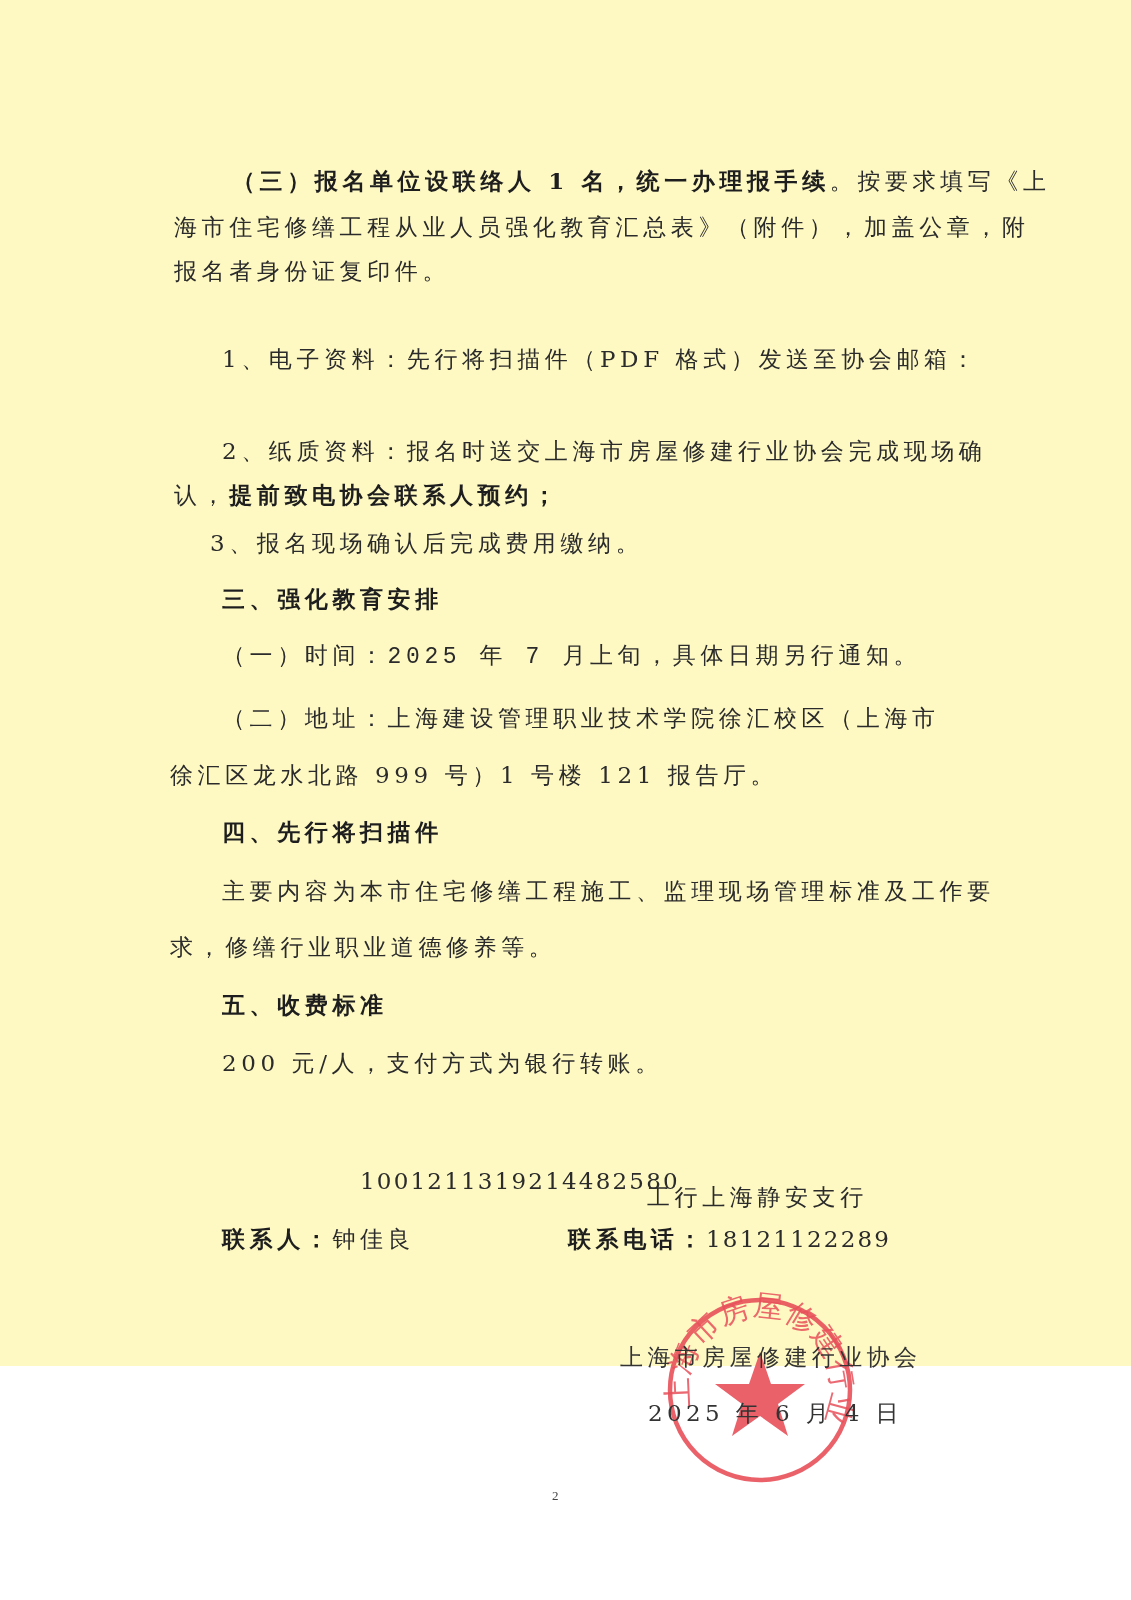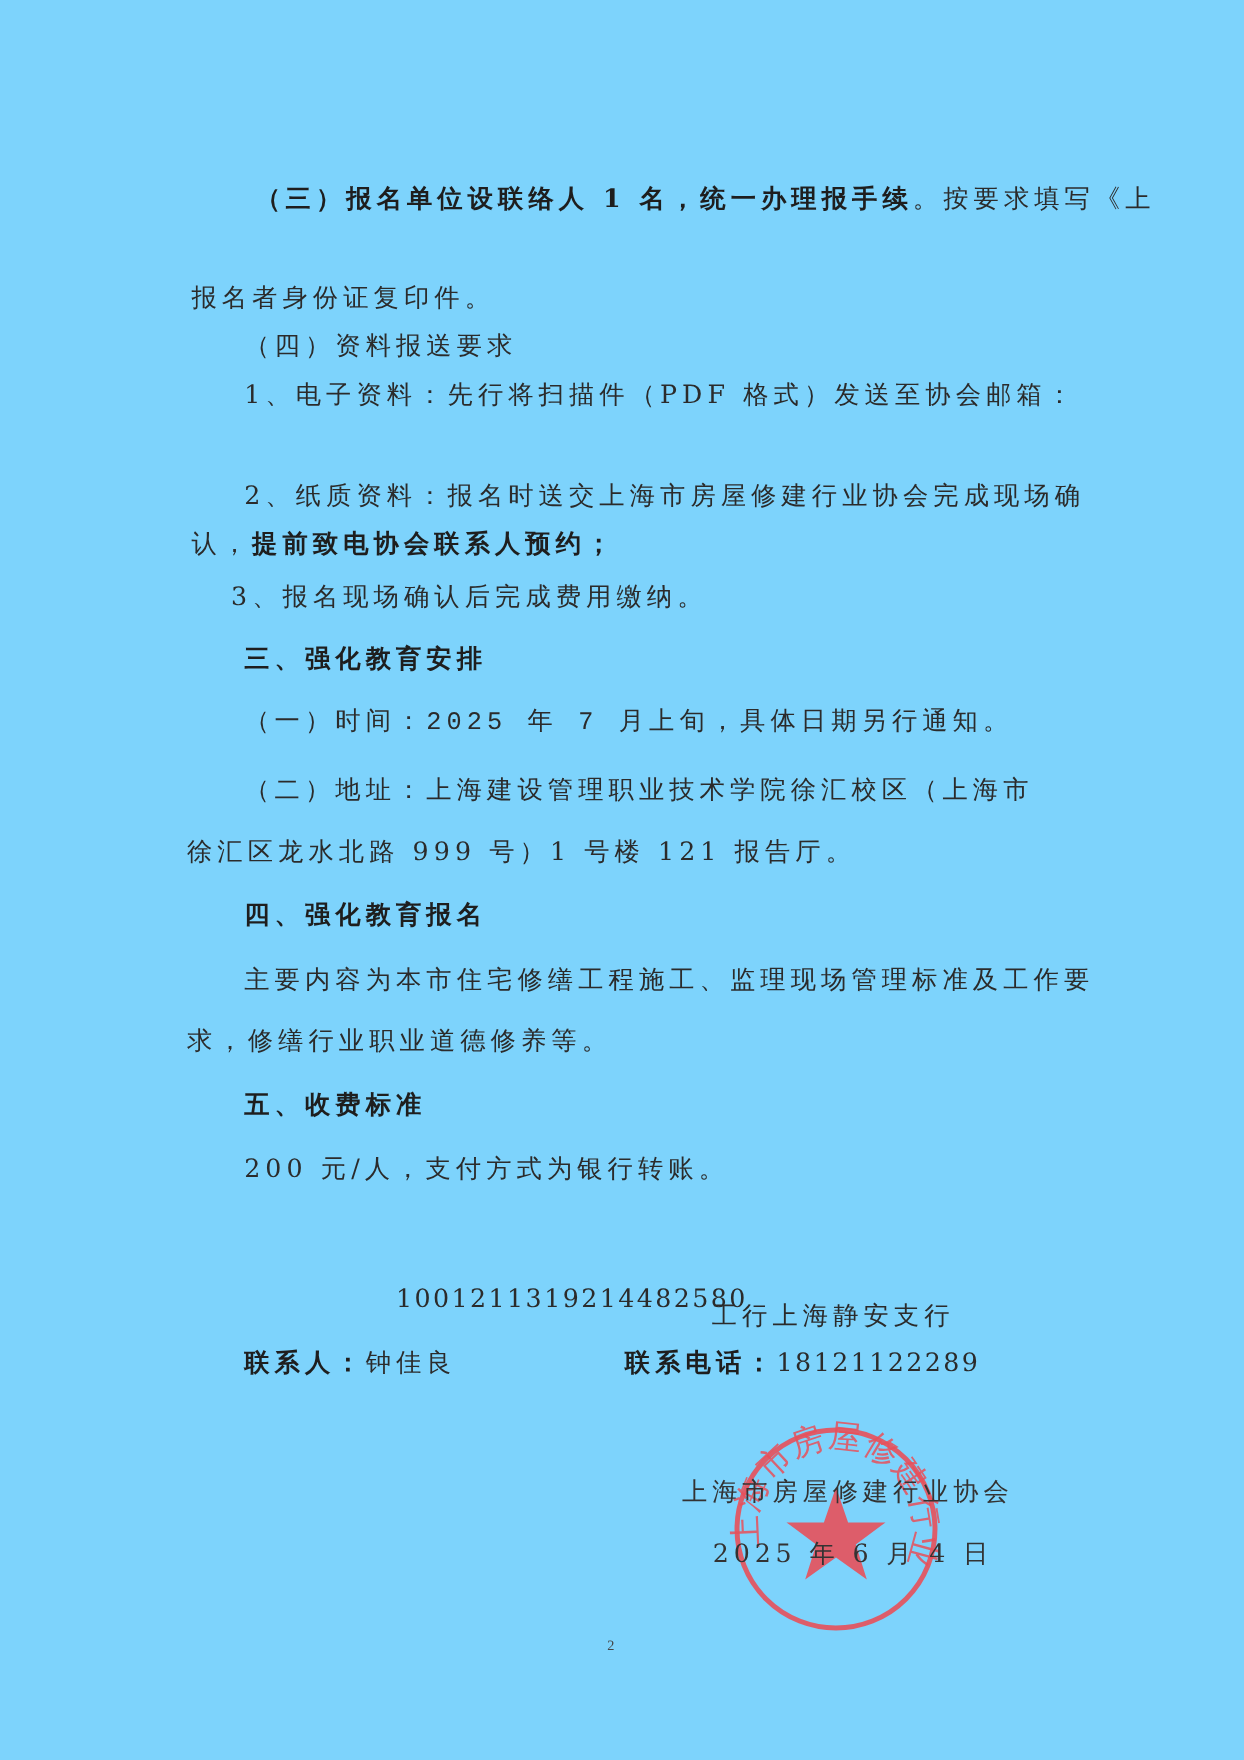--- a/index.html
+++ b/index.html
@@ -11,22 +11,22 @@
       width: 1131px;
       height: 1600px;
       position: relative;
       overflow: hidden;
       font-family: "DejaVu Serif", "Liberation Serif", serif;
       color: #2a2a2a;
     }
     .page {
       position: absolute;
       left: 0; top: 0;
-      width: 1131px; height: 1600px;
-      background: #7dd3fc;
+      width: 1131px; height: 1366px;
+      background: #fef9c3;
     }
     .line {
       position: absolute;
       font-size: 23px;
       letter-spacing: 4.6px;
       white-space: nowrap;
       line-height: 30px;
       color: #2b2b2b;
     }
     .bold {
@@ -62,39 +62,39 @@
     }
   </style>
 </head>
 <body>
 
 <div class="page">
 
   <div class="line" style="left:232px; top:166px;">
     <span class="bold">（三）报名单位设联络人 1 名，统一办理报手续</span><span>。按要求填写《上</span>
   </div>
+  <div class="line" style="left:174px; top:212px;">海市住宅修缮工程从业人员强化教育汇总表》（附件），加盖公章，附</div>
   <div class="line" style="left:174px; top:256px;">报名者身份证复印件。</div>
 
-  <div class="line" style="left:222px; top:300px;">（四）资料报送要求</div>
 
   <div class="line" style="left:222px; top:344px;">1、电子资料：先行将扫描件（PDF 格式）发送至协会邮箱：</div>
 
   <div class="line" style="left:222px; top:436px;">2、纸质资料：报名时送交上海市房屋修建行业协会完成现场确</div>
   <div class="line" style="left:174px; top:480px;">
     <span>认，</span><span class="bold">提前致电协会联系人预约；</span>
   </div>
 
   <div class="line" style="left:210px; top:528px;text-align:right;">3、报名现场确认后完成费用缴纳。</div>
 
   <div class="line bold" style="left:222px; top:584px;">三、强化教育安排</div>
   <div class="line" style="left:222px; top:642px;font-family:Liberation Mono, monospace;">（一）时间：2025 年 7 月上旬，具体日期另行通知。</div>
   <div class="line" style="left:222px; top:703px;">（二）地址：上海建设管理职业技术学院徐汇校区（上海市</div>
   <div class="line" style="left:170px; top:760px;">徐汇区龙水北路 999 号）1 号楼 121 报告厅。</div>
 
-  <div class="line bold" style="left:222px; top:817px;">四、强化教育报名</div>
+  <div class="line bold" style="left:222px; top:817px;">四、先行将扫描件</div>
   <div class="line" style="left:222px; top:876px;">主要内容为本市住宅修缮工程施工、监理现场管理标准及工作要</div>
   <div class="line" style="left:170px; top:932px;">求，修缮行业职业道德修养等。</div>
 
   <div class="line bold" style="left:222px; top:990px;">五、收费标准</div>
   <div class="line" style="left:222px; top:1048px;">200 元/人，支付方式为银行转账。</div>
   <div class="line" style="left:348px; top:1166px; letter-spacing:2.2px;margin-left:12px;">1001211319214482580</div>
   <div class="line" style="left:647px; top:1182px;">工行上海静安支行</div>
 
   <div class="line" style="left:222px; top:1224px;">
     <span class="bold">联系人：</span><span>钟佳良</span>

